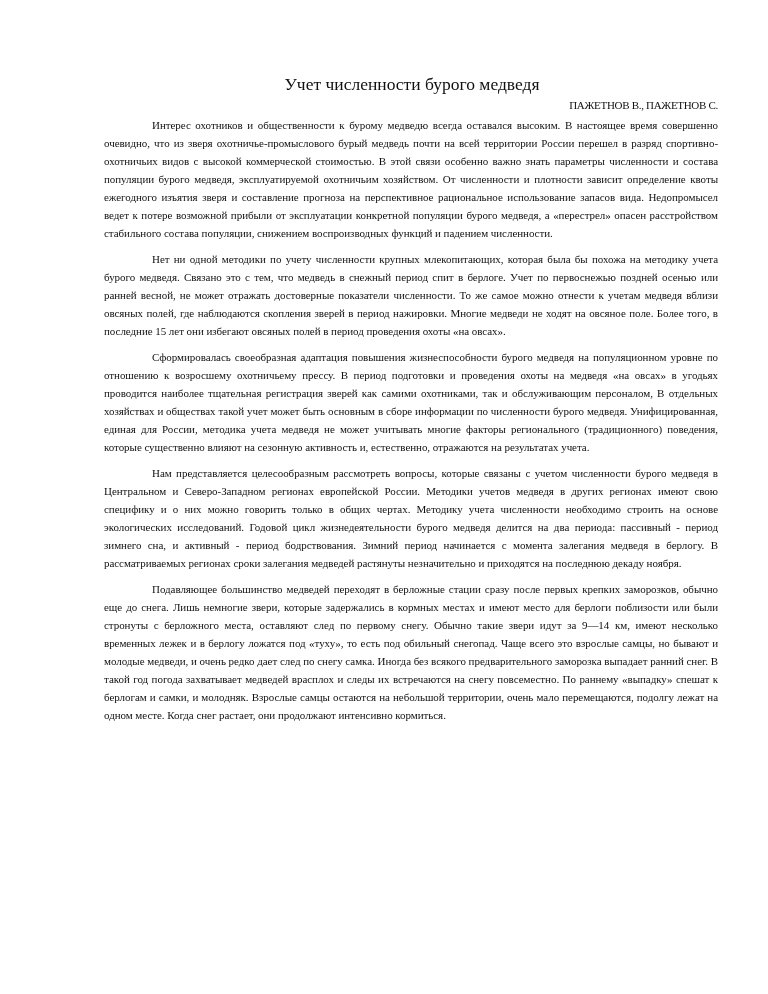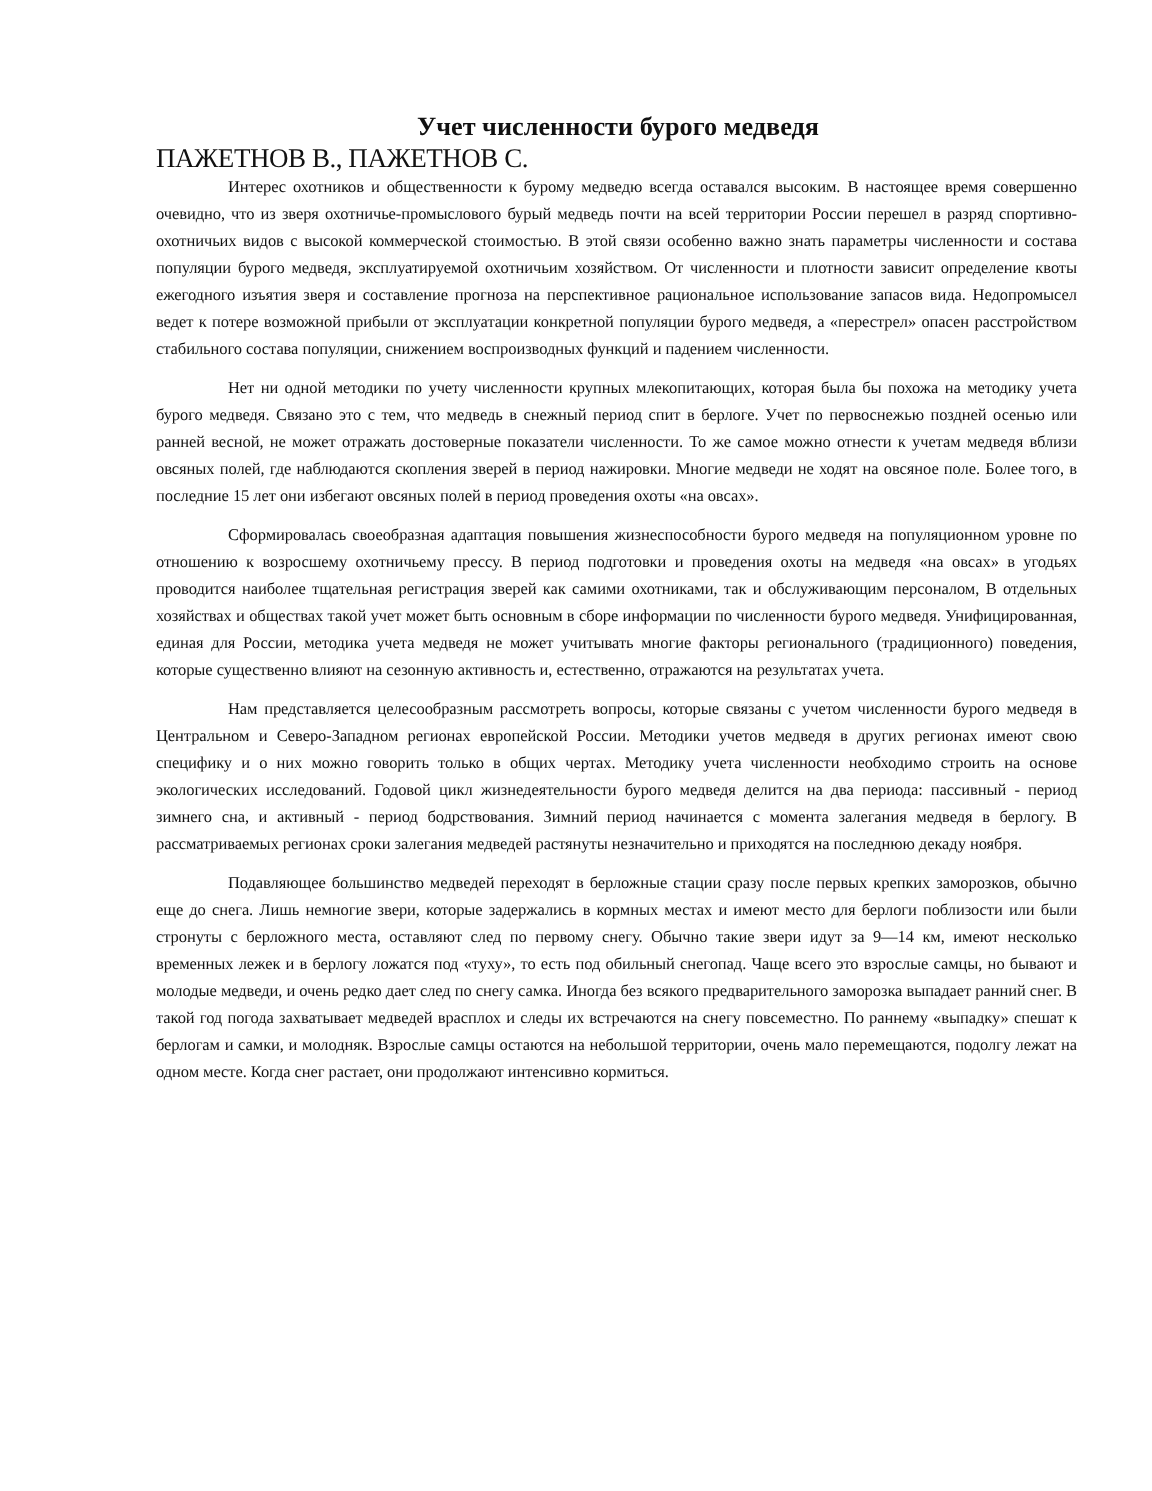--- a/index.html
+++ b/index.html
@@ -16,29 +16,29 @@
       color: #111111;
     }
     .page {
       position: absolute;
       left: 104px;
       top: 73px;
       width: 614px;
     }
     .title {
       text-align: center;
-      font-weight: bold;
+      font-weight: normal;
       font-size: 17.5px;
       line-height: 22px;
       margin: 0;
       padding-left: 2px;
     }
     .authors {
-      text-align: left;
-      font-size: 18px;
+      text-align: right;
+      font-size: 11px;
       line-height: 20px;
       margin: 0 0 1px 0;
       letter-spacing: -0.3px;
     }
     .para {
       font-size: 11px;
       line-height: 18px;
       text-align: justify;
       text-indent: 48px;
       margin: 0 0 8px 0;

